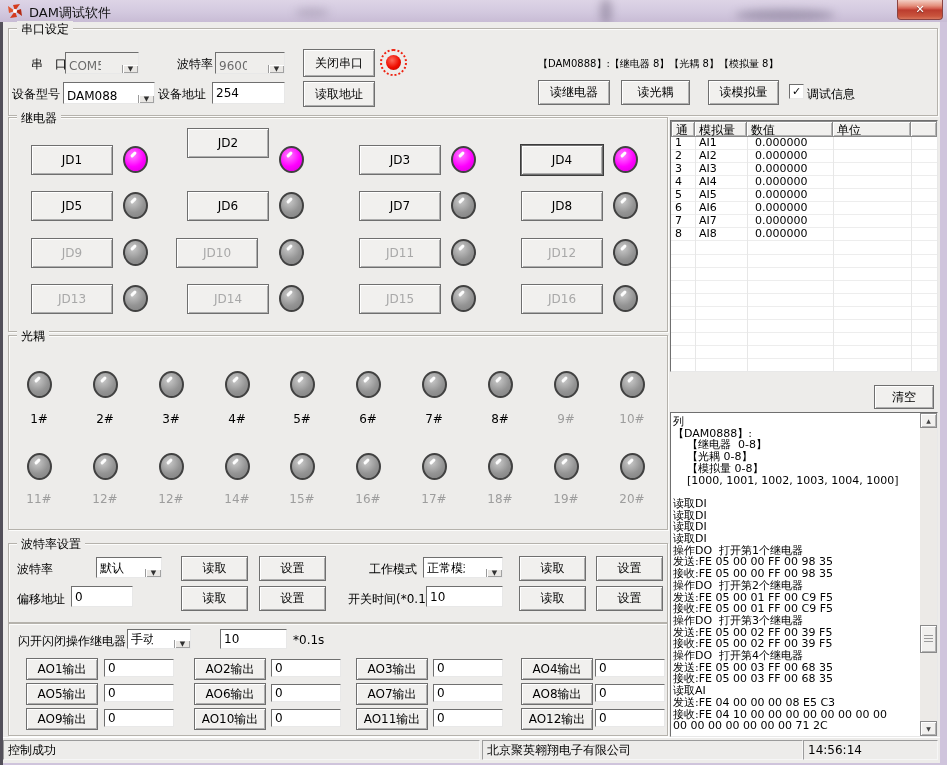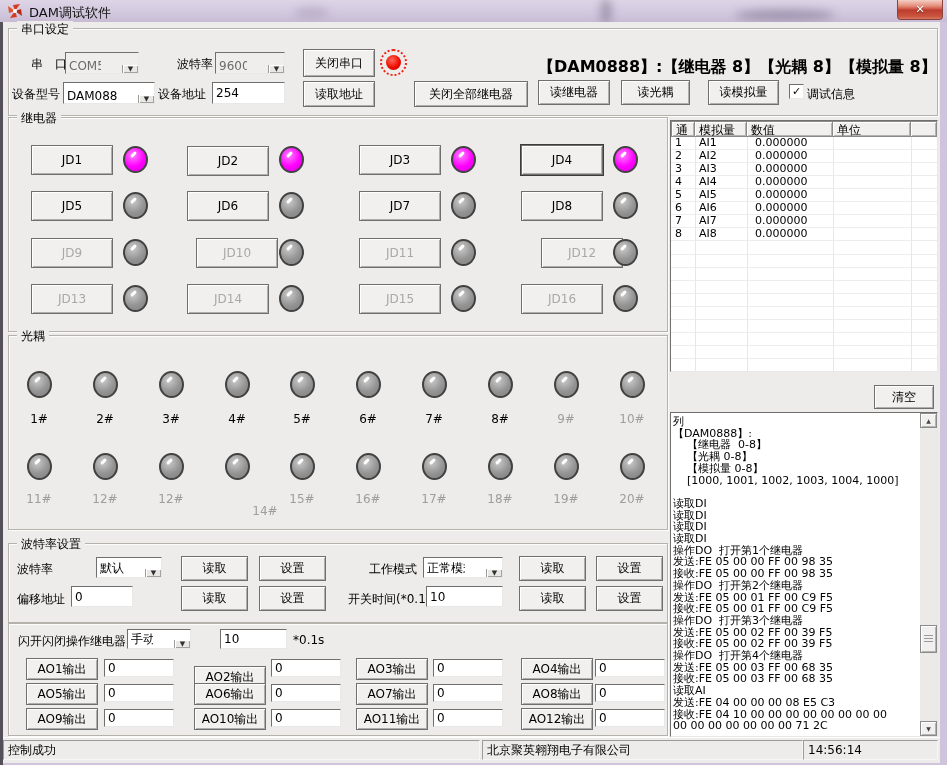--- a/index.html
+++ b/index.html
@@ -43,21 +43,21 @@
   .led.on{background:radial-gradient(circle at 38% 32%,#ff7dff 0%,#ff00ff 55%,#d400d4 100%);}
   .led.off{background:radial-gradient(circle at 38% 32%,#cacaca 0%,#949494 55%,#7e7e7e 100%);}
   .led::before{content:"";position:absolute;left:5px;top:5px;width:7px;height:3px;background:#fdfdfd;
     border-radius:2px;transform:rotate(-45deg);}
   .status-led{width:15px;height:15px;border-radius:50%;
     background:radial-gradient(circle at 40% 35%,#ff6a5a 0%,#ee0d00 55%,#b50500 100%);}
   .status-led::before{content:"";position:absolute;inset:-6px;border-radius:50%;border:2px dotted #ee2211;}
   .checkbox{width:13px;height:13px;background:#fff;border:1px solid;
     border-color:#6f6f6f #e8e8e8 #e8e8e8 #6f6f6f;display:flex;align-items:center;justify-content:center;
     font-size:11px;font-weight:bold;line-height:11px;cursor:pointer;}
-  .info-line{font-weight:bold;font-size:16px;white-space:nowrap;}
+  .info-line{font-weight:normal;font-size:10px;white-space:nowrap;}
   .opto-label{width:36px;text-align:center;font-size:12px;}
   .opto-label.dim{color:#9d9d9d;}
   
   .atable{background:#fff;border:1px solid;border-color:#6f6f6f #e8e8e8 #e8e8e8 #6f6f6f;box-sizing:border-box;}
   .at-header{display:flex;height:16px;}
   .at-header .hc{box-sizing:border-box;background:#f1f0ee;border:1px solid #8a8a8a;border-left:none;
     box-shadow:inset 1px 1px 0 #fff,inset -1px -1px 0 #b3b3b3;
     font-size:12px;padding:0 0 0 4px;overflow:hidden;white-space:nowrap;cursor:pointer;}
   .at-header .hc:first-child{border-left:1px solid #8a8a8a;}
   .at-row{display:flex;height:12px;border-bottom:1px solid #ededed;cursor:default;}
@@ -123,58 +123,57 @@
   <span class="abs info-line" style="left:529px;top:28px;">【DAM0888】:【继电器  8】【光耦 8】【模拟量 8】</span>
 
   <span class="abs label" style="left:3px;top:57px;">设备型号</span>
   <div class="abs combo" style="left:54px;top:53px;width:92px;height:22px;">
     <span class="val">DAM0888</span>
     <span class="arrow">▼</span>
   </div>
   <span class="abs label" style="left:149px;top:57px;">设备地址</span>
   <input class="abs field" style="left: 203px; top: 53px; width: 73px; height: 22px;" value="254">
   <div class="abs btn" style="left:294px;top:52px;width:70px;height:24px;">读取地址</div>
-  <div class="abs btn" style="left:405px;top:52px;width:112px;height:24px;">关闭全部继电器</div>
   <div class="abs btn" style="left:529px;top:51px;width:70px;height:23px;">读继电器</div>
   <div class="abs btn" style="left:612px;top:51px;width:67px;height:23px;">读光耦</div>
   <div class="abs btn" style="left:699px;top:51px;width:69px;height:23px;">读模拟量</div>
   <div class="abs checkbox" style="left:780px;top:55px;">
     <span>✓</span>
   </div>
   <span class="abs label" style="left:798px;top:57px;">调试信息</span>
 </div>
 
 <div class="abs group" style="left:8px;top:117px;width:658px;height:213px;">
   <span class="gtitle">继电器</span>
 
   <div class="abs btn" style="left:22px;top:27px;width:80px;height:28px;">JD1</div>
   <span class="abs led on" style="left:114px;top:28px;"></span>
-  <div class="abs btn" style="left:178px;top:28px;width:80px;height:28px;text-align:center;">JD2</div>
+  <div class="abs btn" style="left:178px;top:10px;width:80px;height:28px;text-align:center;">JD2</div>
   <span class="abs led on" style="left:270px;top:28px;"></span>
   <div class="abs btn" style="left:350px;top:27px;width:80px;height:28px;">JD3</div>
   <span class="abs led on" style="left:442px;top:28px;"></span>
   <div class="abs btn default" style="left:512px;top:27px;width:80px;height:28px;">JD4</div>
   <span class="abs led on" style="left:604px;top:28px;"></span>
 
   <div class="abs btn" style="left:22px;top:73px;width:80px;height:28px;">JD5</div>
   <span class="abs led off" style="left:114px;top:74px;"></span>
   <div class="abs btn" style="left:178px;top:73px;width:80px;height:28px;">JD6</div>
   <span class="abs led off" style="left:270px;top:74px;"></span>
   <div class="abs btn" style="left:350px;top:73px;width:80px;height:28px;">JD7</div>
   <span class="abs led off" style="left:442px;top:74px;"></span>
   <div class="abs btn" style="left:512px;top:73px;width:80px;height:28px;">JD8</div>
   <span class="abs led off" style="left:604px;top:74px;"></span>
 
   <div class="abs btn disabled" style="left:22px;top:120px;width:80px;height:28px;">JD9</div>
   <span class="abs led off" style="left:114px;top:121px;"></span>
-  <div class="abs btn disabled" style="left:187px;top:120px;width:80px;height:28px;text-align:center;">JD10</div>
+  <div class="abs btn disabled" style="left:167px;top:120px;width:80px;height:28px;text-align:center;">JD10</div>
   <span class="abs led off" style="left:270px;top:121px;"></span>
   <div class="abs btn disabled" style="left:350px;top:120px;width:80px;height:28px;">JD11</div>
   <span class="abs led off" style="left:442px;top:121px;"></span>
-  <div class="abs btn disabled" style="left:532px;top:120px;width:80px;height:28px;">JD12</div>
+  <div class="abs btn disabled" style="left:512px;top:120px;width:80px;height:28px;">JD12</div>
   <span class="abs led off" style="left:604px;top:121px;"></span>
 
   <div class="abs btn disabled" style="left:22px;top:166px;width:80px;height:28px;">JD13</div>
   <span class="abs led off" style="left:114px;top:167px;"></span>
   <div class="abs btn disabled" style="left:178px;top:166px;width:80px;height:28px;">JD14</div>
   <span class="abs led off" style="left:270px;top:167px;"></span>
   <div class="abs btn disabled" style="left:350px;top:166px;width:80px;height:28px;">JD15</div>
   <span class="abs led off" style="left:442px;top:167px;"></span>
   <div class="abs btn disabled" style="left:512px;top:166px;width:80px;height:28px;">JD16</div>
   <span class="abs led off" style="left:604px;top:167px;"></span>
@@ -210,21 +209,21 @@
   <span class="abs led off" style="left:216px;top:117px;"></span>
   <span class="abs led off" style="left:281px;top:117px;"></span>
   <span class="abs led off" style="left:347px;top:117px;"></span>
   <span class="abs led off" style="left:413px;top:117px;"></span>
   <span class="abs led off" style="left:479px;top:117px;"></span>
   <span class="abs led off" style="left:545px;top:117px;"></span>
   <span class="abs led off" style="left:611px;top:117px;"></span>
   <span class="abs opto-label dim" style="left:12px;top:156px;">11#</span>
   <span class="abs opto-label dim" style="left:78px;top:156px;">12#</span>
   <span class="abs opto-label dim" style="left:144px;top:156px;">12#</span>
-  <span class="abs opto-label dim" style="left:210px;top:168px;margin-left:28px;">14#</span>
+  <span class="abs opto-label dim" style="left:210px;top:156px;">14#</span>
   <span class="abs opto-label dim" style="left:275px;top:156px;">15#</span>
   <span class="abs opto-label dim" style="left:341px;top:156px;">16#</span>
   <span class="abs opto-label dim" style="left:407px;top:156px;">17#</span>
   <span class="abs opto-label dim" style="left:473px;top:156px;">18#</span>
   <span class="abs opto-label dim" style="left:539px;top:156px;">19#</span>
   <span class="abs opto-label dim" style="left:605px;top:156px;">20#</span>
 </div>
 
 <div class="abs atable" style="left:670px;top:120px;width:268px;height:252px;">
   <div class="at-header">
@@ -364,21 +363,21 @@
   <span class="abs label" style="left:9px;top:9px;">闪开闪闭操作继电器</span>
   <div class="abs combo" style="left:118px;top:5px;width:64px;height:20px;">
     <span class="val">手动模式</span>
     <span class="arrow">▼</span>
   </div>
   <input class="abs field" style="left: 211px; top: 5px; width: 67px; height: 20px;" value="10">
   <span class="abs label" style="left:284px;top:9px;">*0.1s</span>
 
   <div class="abs btn" style="left:17px;top:34px;width:70px;height:20px;">AO1输出</div>
   <input class="abs field" style="left: 95px; top: 35px; width: 70px; height: 18px;" value="0">
-  <div class="abs btn" style="left:185px;top:42px;width:70px;height:20px;">AO2输出</div>
+  <div class="abs btn" style="left:185px;top:34px;width:70px;height:20px;">AO2输出</div>
   <input class="abs field" style="left: 262px; top: 35px; width: 70px; height: 18px;" value="0">
   <div class="abs btn" style="left:347px;top:34px;width:70px;height:20px;">AO3输出</div>
   <input class="abs field" style="left: 424px; top: 35px; width: 70px; height: 18px;" value="0">
   <div class="abs btn" style="left:512px;top:34px;width:70px;height:20px;">AO4输出</div>
   <input class="abs field" style="left: 586px; top: 35px; width: 70px; height: 18px;" value="0">
 
   <div class="abs btn" style="left:17px;top:59px;width:70px;height:20px;">AO5输出</div>
   <input class="abs field" style="left: 95px; top: 60px; width: 70px; height: 18px;" value="0">
   <div class="abs btn" style="left:185px;top:59px;width:70px;height:20px;">AO6输出</div>
   <input class="abs field" style="left: 262px; top: 60px; width: 70px; height: 18px;" value="0">

